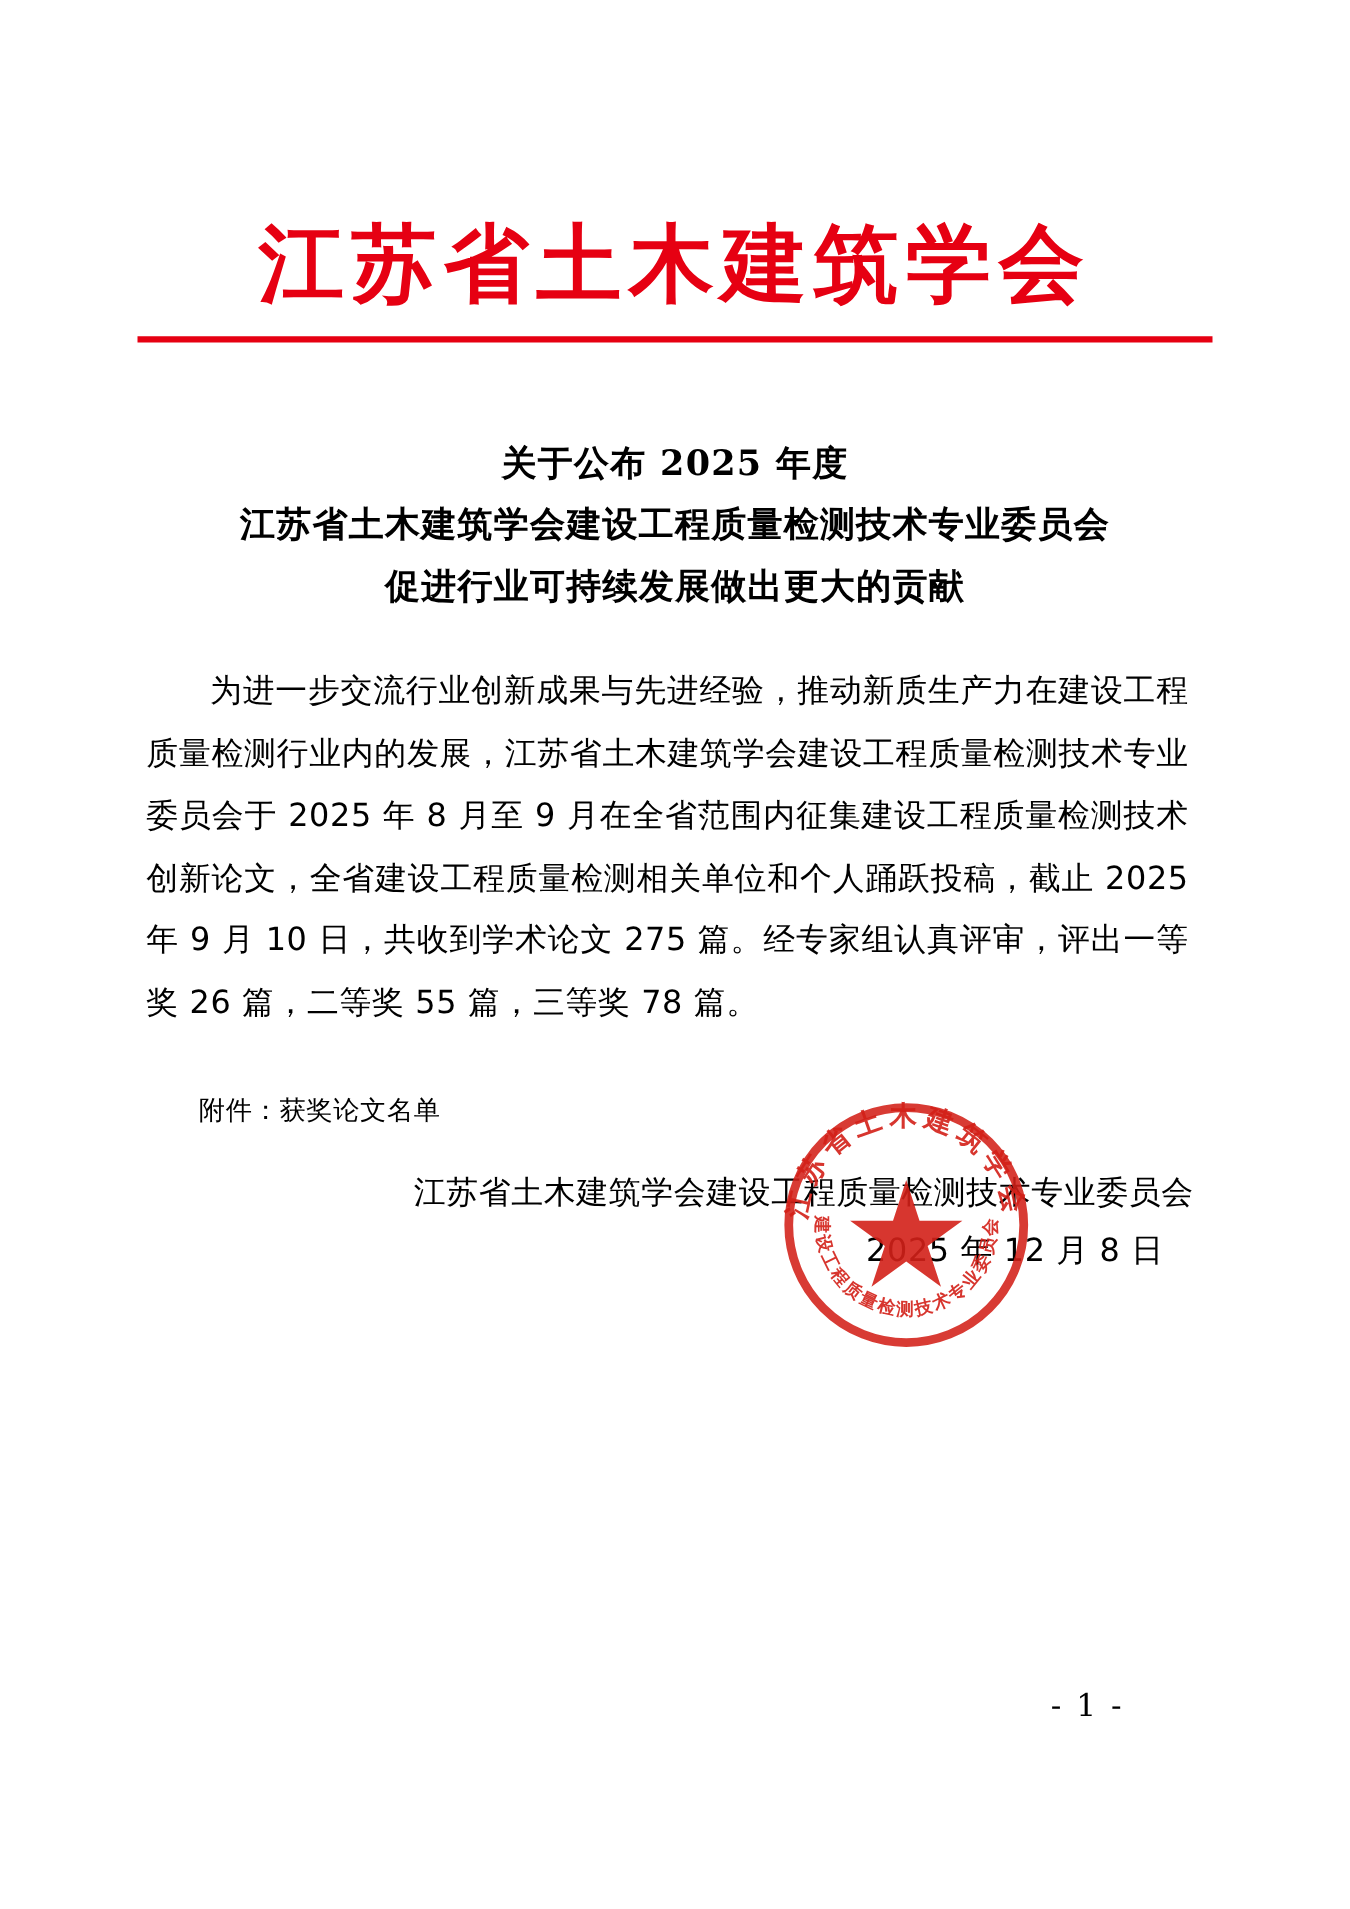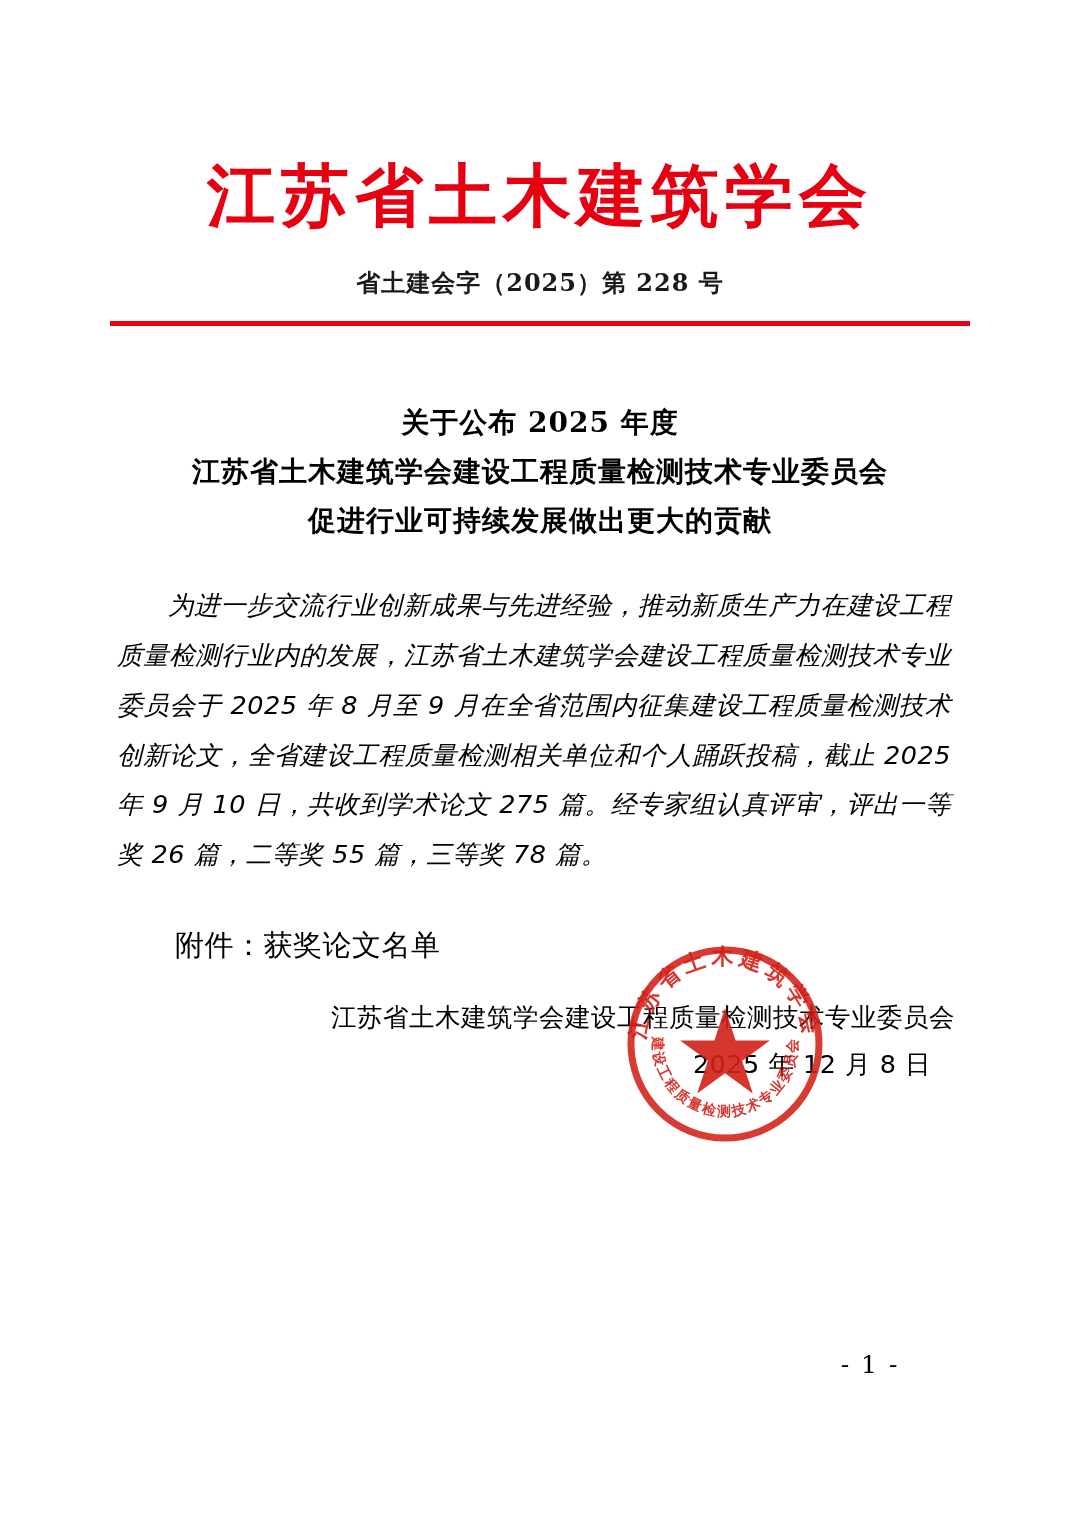--- a/index.html
+++ b/index.html
@@ -12,21 +12,21 @@
     height: 1527px;
     position: relative;
     font-family: "DejaVu Serif", "Liberation Serif", serif;
     color: #000000;
     overflow: hidden;
   }
 
   .page {
     position: absolute;
     inset: 0;
-    padding: 0;
+    padding: 16px;
   }
 
   
   .doc-header {
     text-align: center;
     padding-top: 160px;
   }
   .org-title {
     color: #e60012;
     font-family: "DejaVu Serif", "Liberation Serif", serif;
@@ -68,28 +68,27 @@
     font-family: "DejaVu Sans", "Liberation Sans", sans-serif;
     font-size: 25.5px;
     line-height: 1.95;
     text-align: justify;
     text-justify: inter-ideograph;
     letter-spacing: 0.5px;
   }
   .body-block p {
     margin: 0 12px 10px 0;
     text-indent: 2em;
-    font-style: italic;
   }
 
   .attachment {
     margin: 46px auto 0 auto;
     width: 846px;
     font-family: Liberation Serif, serif;
-    font-size: 29px;
+    font-size: 21px;
     text-indent: 2em;
     letter-spacing: 0.5px;
   }
 
   
   .signature {
     margin: 34px auto 0 auto;
     width: 846px;
     position: relative;
     font-family: "DejaVu Sans", "Liberation Sans", sans-serif;
@@ -130,21 +129,20 @@
     letter-spacing: 2px;
   }
 </style>
 </head>
 <body>
 
 <div class="page">
 
   <div class="doc-header">
     <div class="org-title">江苏省土木建筑学会</div>
-    <div class="doc-number">省土建会字（2025）第 228 号</div>
     <div class="red-rule"></div>
   </div>
 
   <div class="title-block">
     <div>关于公布 2025 年度</div>
     <div>江苏省土木建筑学会建设工程质量检测技术专业委员会</div>
     <div>促进行业可持续发展做出更大的贡献</div>
   </div>
 
   <div class="body-block">

